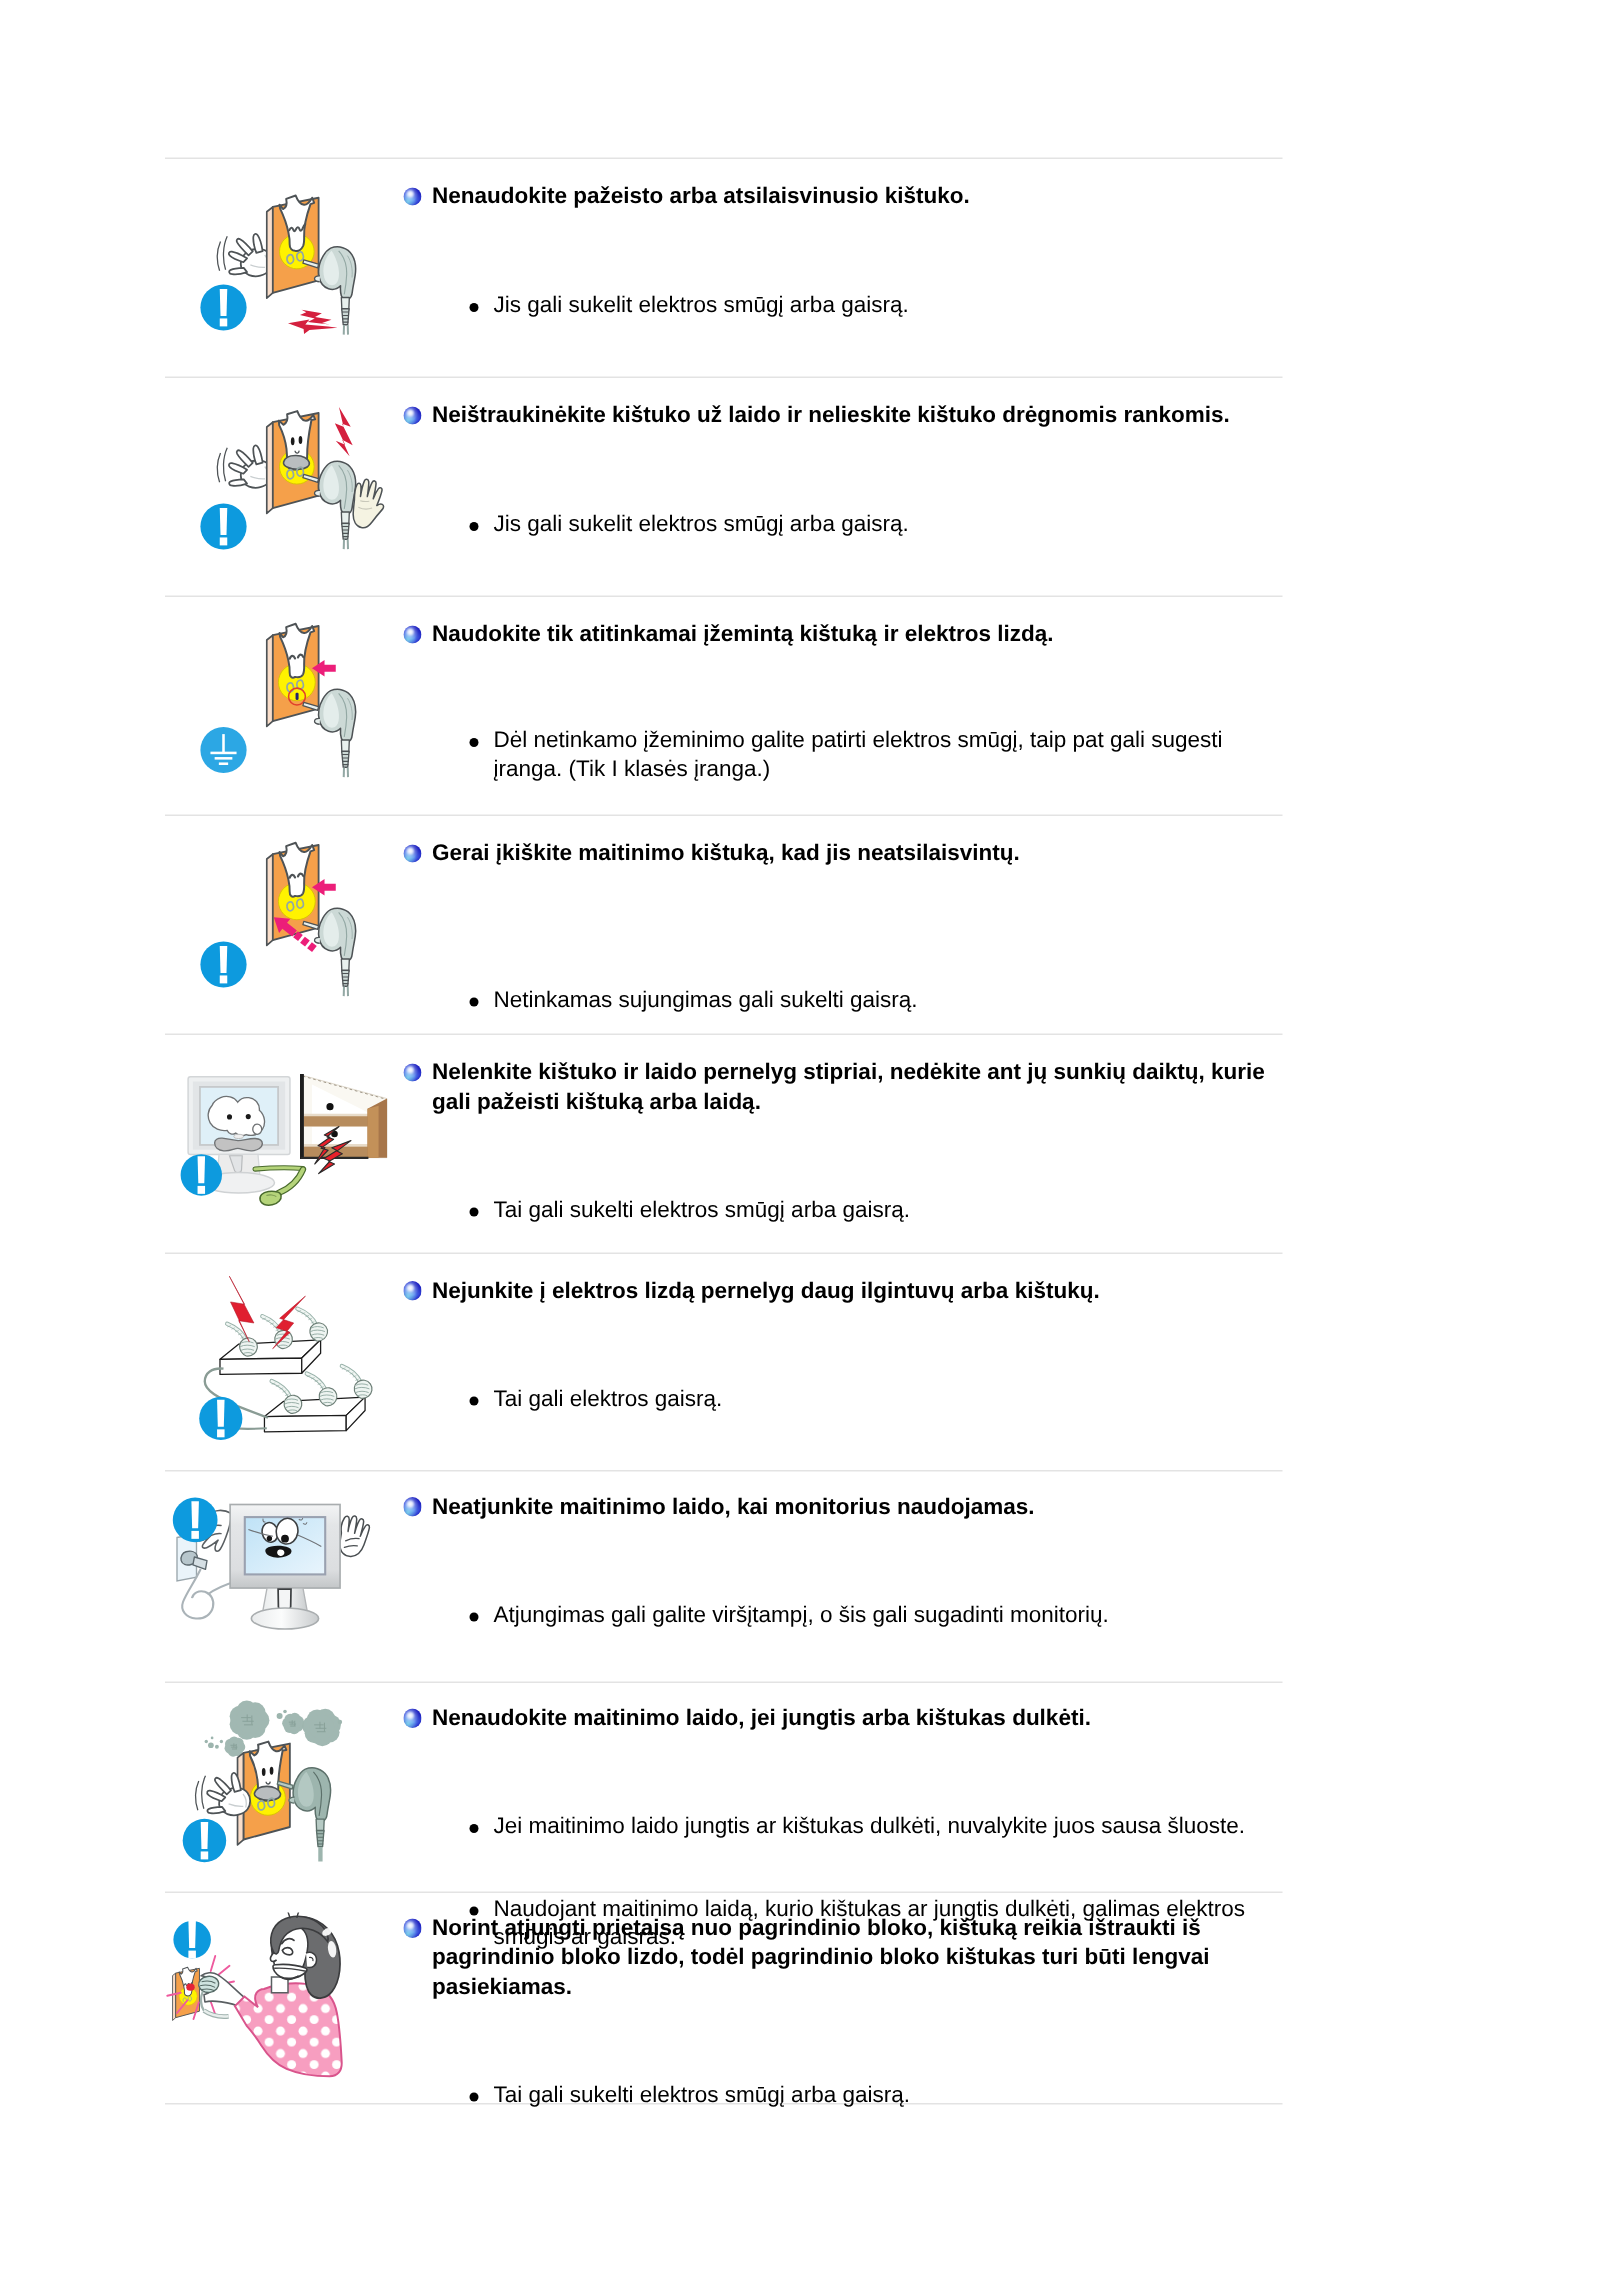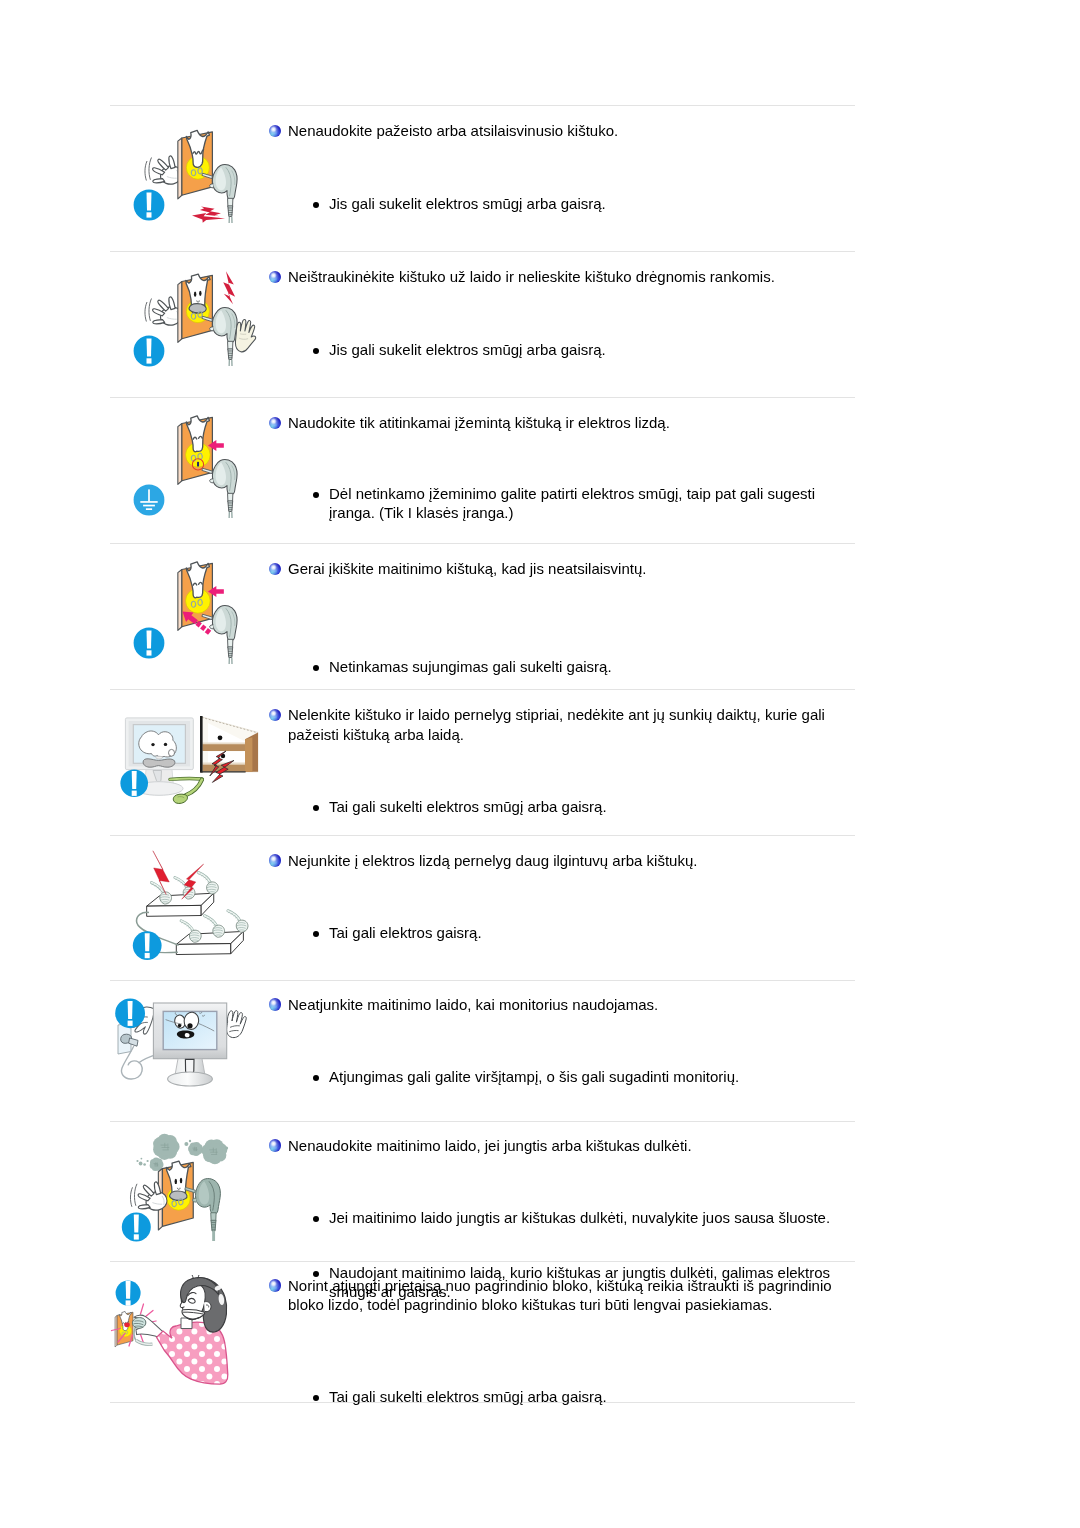--- a/index.html
+++ b/index.html
@@ -8,21 +8,21 @@
   .page{position:relative;width:1080px;height:1528px;background:#fff;overflow:hidden;}
   .rule{position:absolute;left:110px;width:745px;height:1.4px;background:#e3e3e3;}
   .sec{position:absolute;left:0;top:0;width:1080px;height:0;}
   .sph{position:absolute;left:269px;width:12.4px;height:12.4px;border-radius:50%;
       background:
         radial-gradient(circle at 38% 36%, rgba(255,255,255,1) 0%, rgba(236,243,255,.92) 14%, rgba(190,214,255,.4) 30%, rgba(255,255,255,0) 52%),
         radial-gradient(circle at 25% 78%, rgba(132,228,236,.85) 0%, rgba(132,228,236,0) 44%),
         radial-gradient(circle at 64% 22%, #1412b8 0%, rgba(20,18,184,.55) 26%, rgba(20,18,184,0) 52%),
         radial-gradient(circle at 46% 50%, #79a6fb 0%, #5b86f4 30%, #2b37cf 66%, #1d20a6 88%, #4f5ad8 100%);
   }
-  .head{position:absolute;left:288px;font-weight:normal;font-size:15px;color:#000;
+  .head{position:absolute;left:288px;font-weight:bold;font-size:15px;color:#000;
         line-height:19.6px;margin:0;}
   ul.items{list-style:none;margin:0;padding:0;position:absolute;left:311px;width:545px;}
   ul.items li{position:relative;padding-left:18px;font-size:15px;color:#000;line-height:19.2px;margin-top:36px;}
   ul.items li::before{content:"";position:absolute;left:1.5px;top:8.4px;width:6px;height:6px;border-radius:50%;background:#000;}
 </style>
 </head>
 <body>
 
 <div class="page">
 <div class="rule" style="top:105px"></div>

